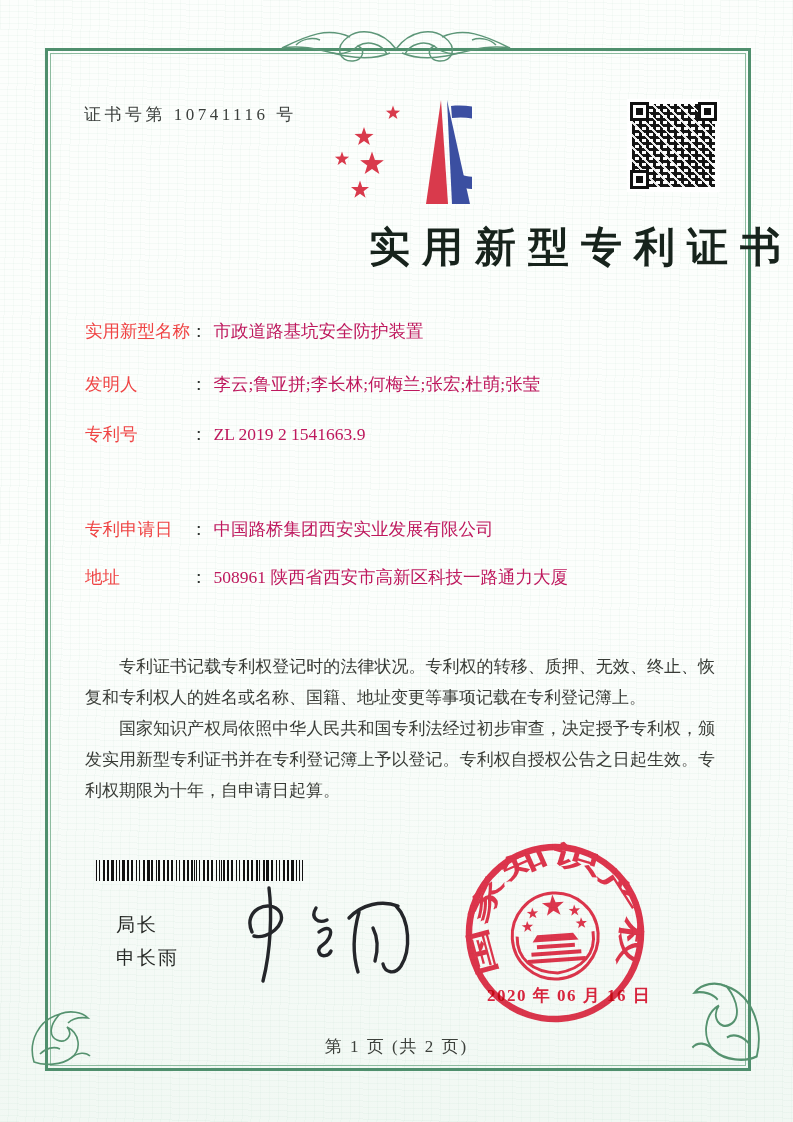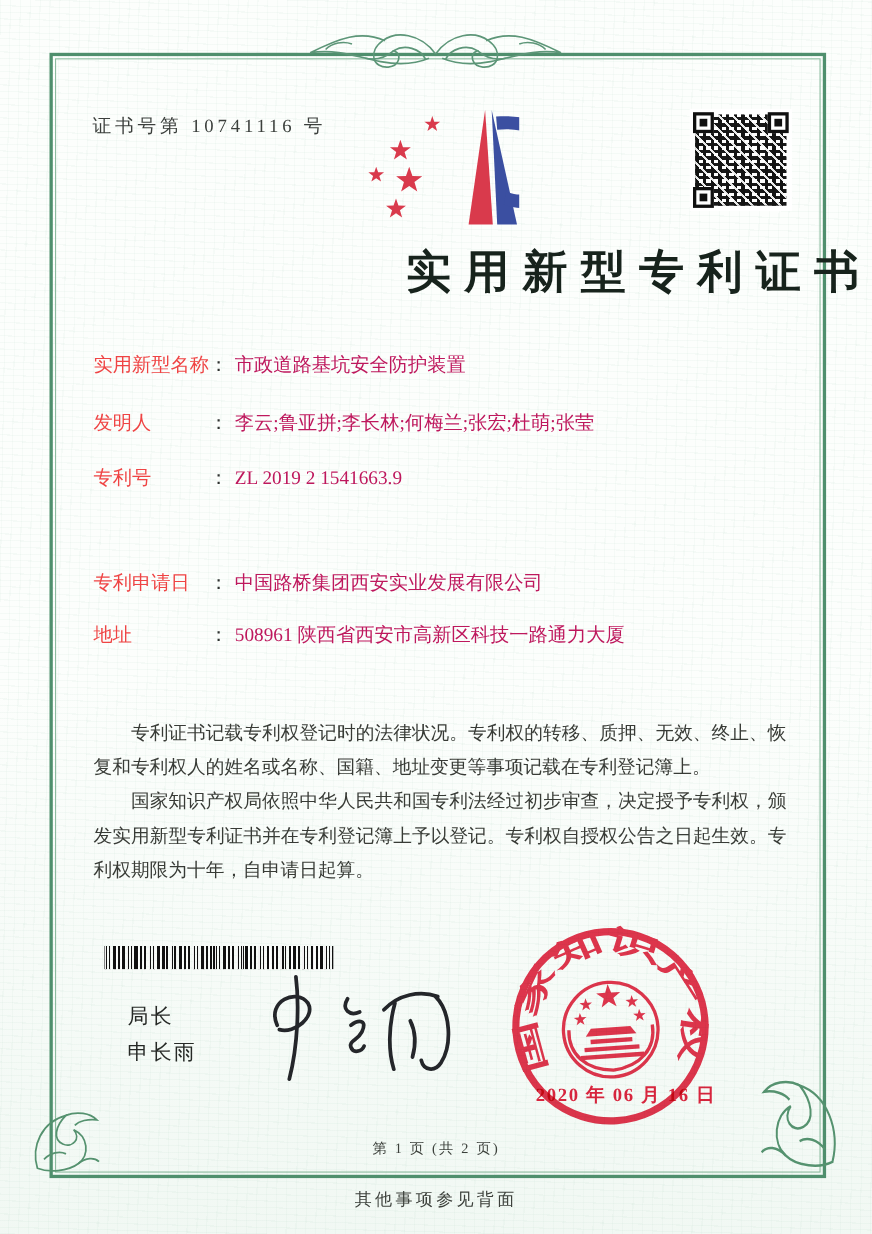--- a/index.html
+++ b/index.html
@@ -46,21 +46,21 @@
       repeating-linear-gradient(90deg, rgba(253,253,253,.95) 0 1px, transparent 1px 5px),
       repeating-linear-gradient(90deg,#101010 0 2px,transparent 2px 4px),
       repeating-linear-gradient(90deg,#101010 0 1px,transparent 1px 9px);}
   .director{position:absolute;left:96px;top:908px;font-size:19px;letter-spacing:2px;
     font-family:"Liberation Sans","DejaVu Sans",sans-serif;color:#262926;line-height:1.75;margin-left:20px;}
   .signature{position:absolute;left:212px;top:882px;}
   .seal{position:absolute;left:462px;top:840px;mix-blend-mode:multiply;opacity:.93;}
   .sealdate{position:absolute;left:487px;top:984px;z-index:3;font-size:17px;
     letter-spacing:1.5px;color:#e32640;font-weight:700;mix-blend-mode:multiply;}
   .pageinfo{position:absolute;left:0;right:0;top:1035px;text-align:center;
-    font-size:13px;letter-spacing:2px;color:#3c403b;}
+    font-size:17px;letter-spacing:2px;color:#3c403b;}
   .backnote{position:absolute;left:0;right:0;top:1080px;text-align:center;
     font-size:15.5px;letter-spacing:3px;color:#3c403b;}
   .orn-top{position:absolute;left:266px;top:25px;}
   .orn-bl{position:absolute;left:26px;top:1008px;}
   .orn-br{position:absolute;left:686px;top:978px;}
 </style>
 </head>
 <body>
 
 <div class="page">
@@ -188,15 +188,14 @@
           <rect x="68" y="111" width="50" height="4"></rect>
           <rect x="64" y="118" width="58" height="4"></rect>
         </g>
         <path d="M55,94 C53,116 68,131 93,133 C118,131 133,116 131,94" fill="none" stroke="#e32640" stroke-width="3"></path>
       </g>
     </g>
   </svg>
   <div class="sealdate">2020 年 06 月 16 日</div>
 
   <div class="pageinfo">第 1 页 (共 2 页)</div>
-  <div class="backnote">其他事项参见背面</div>
 
 </div>
 
 </body></html>

